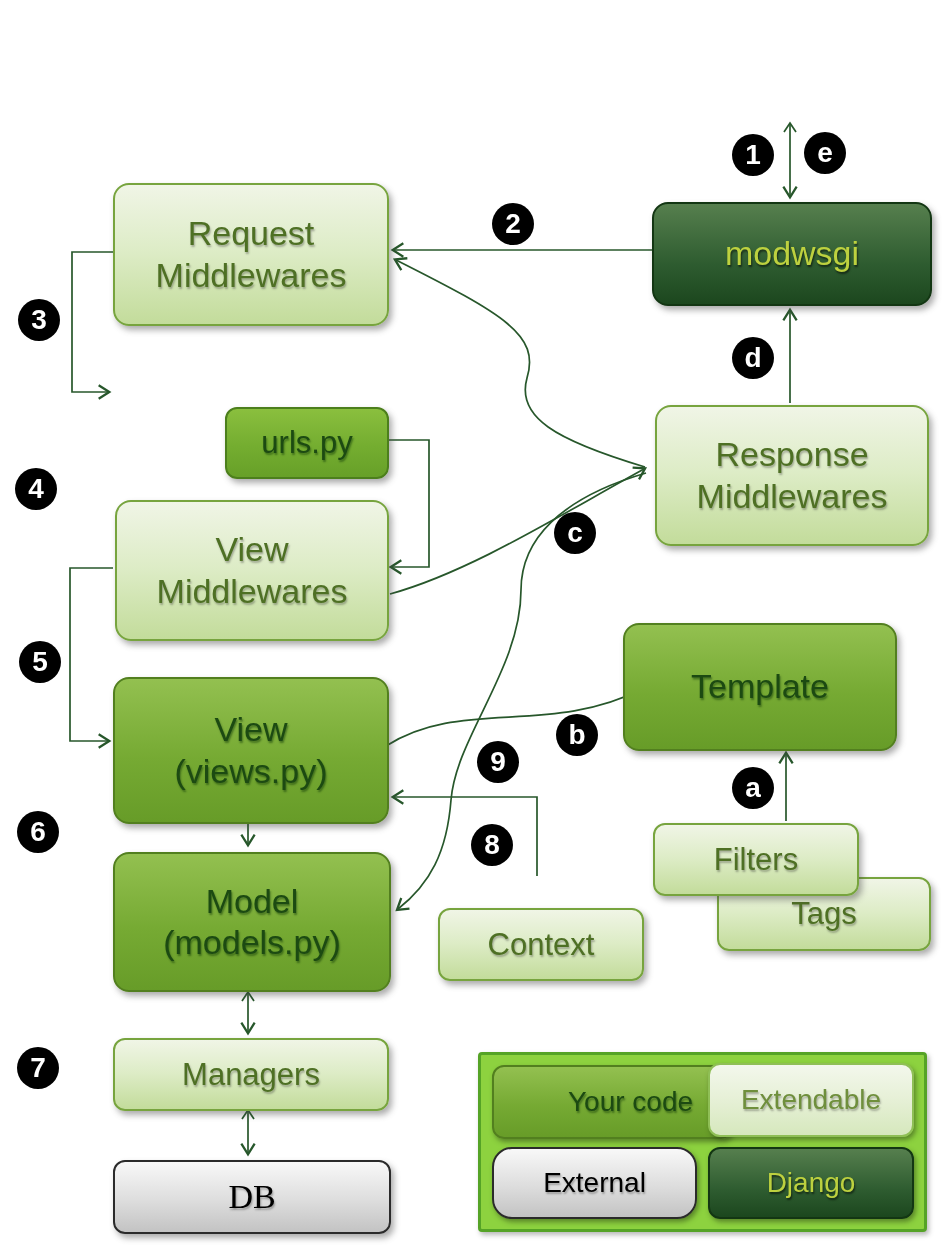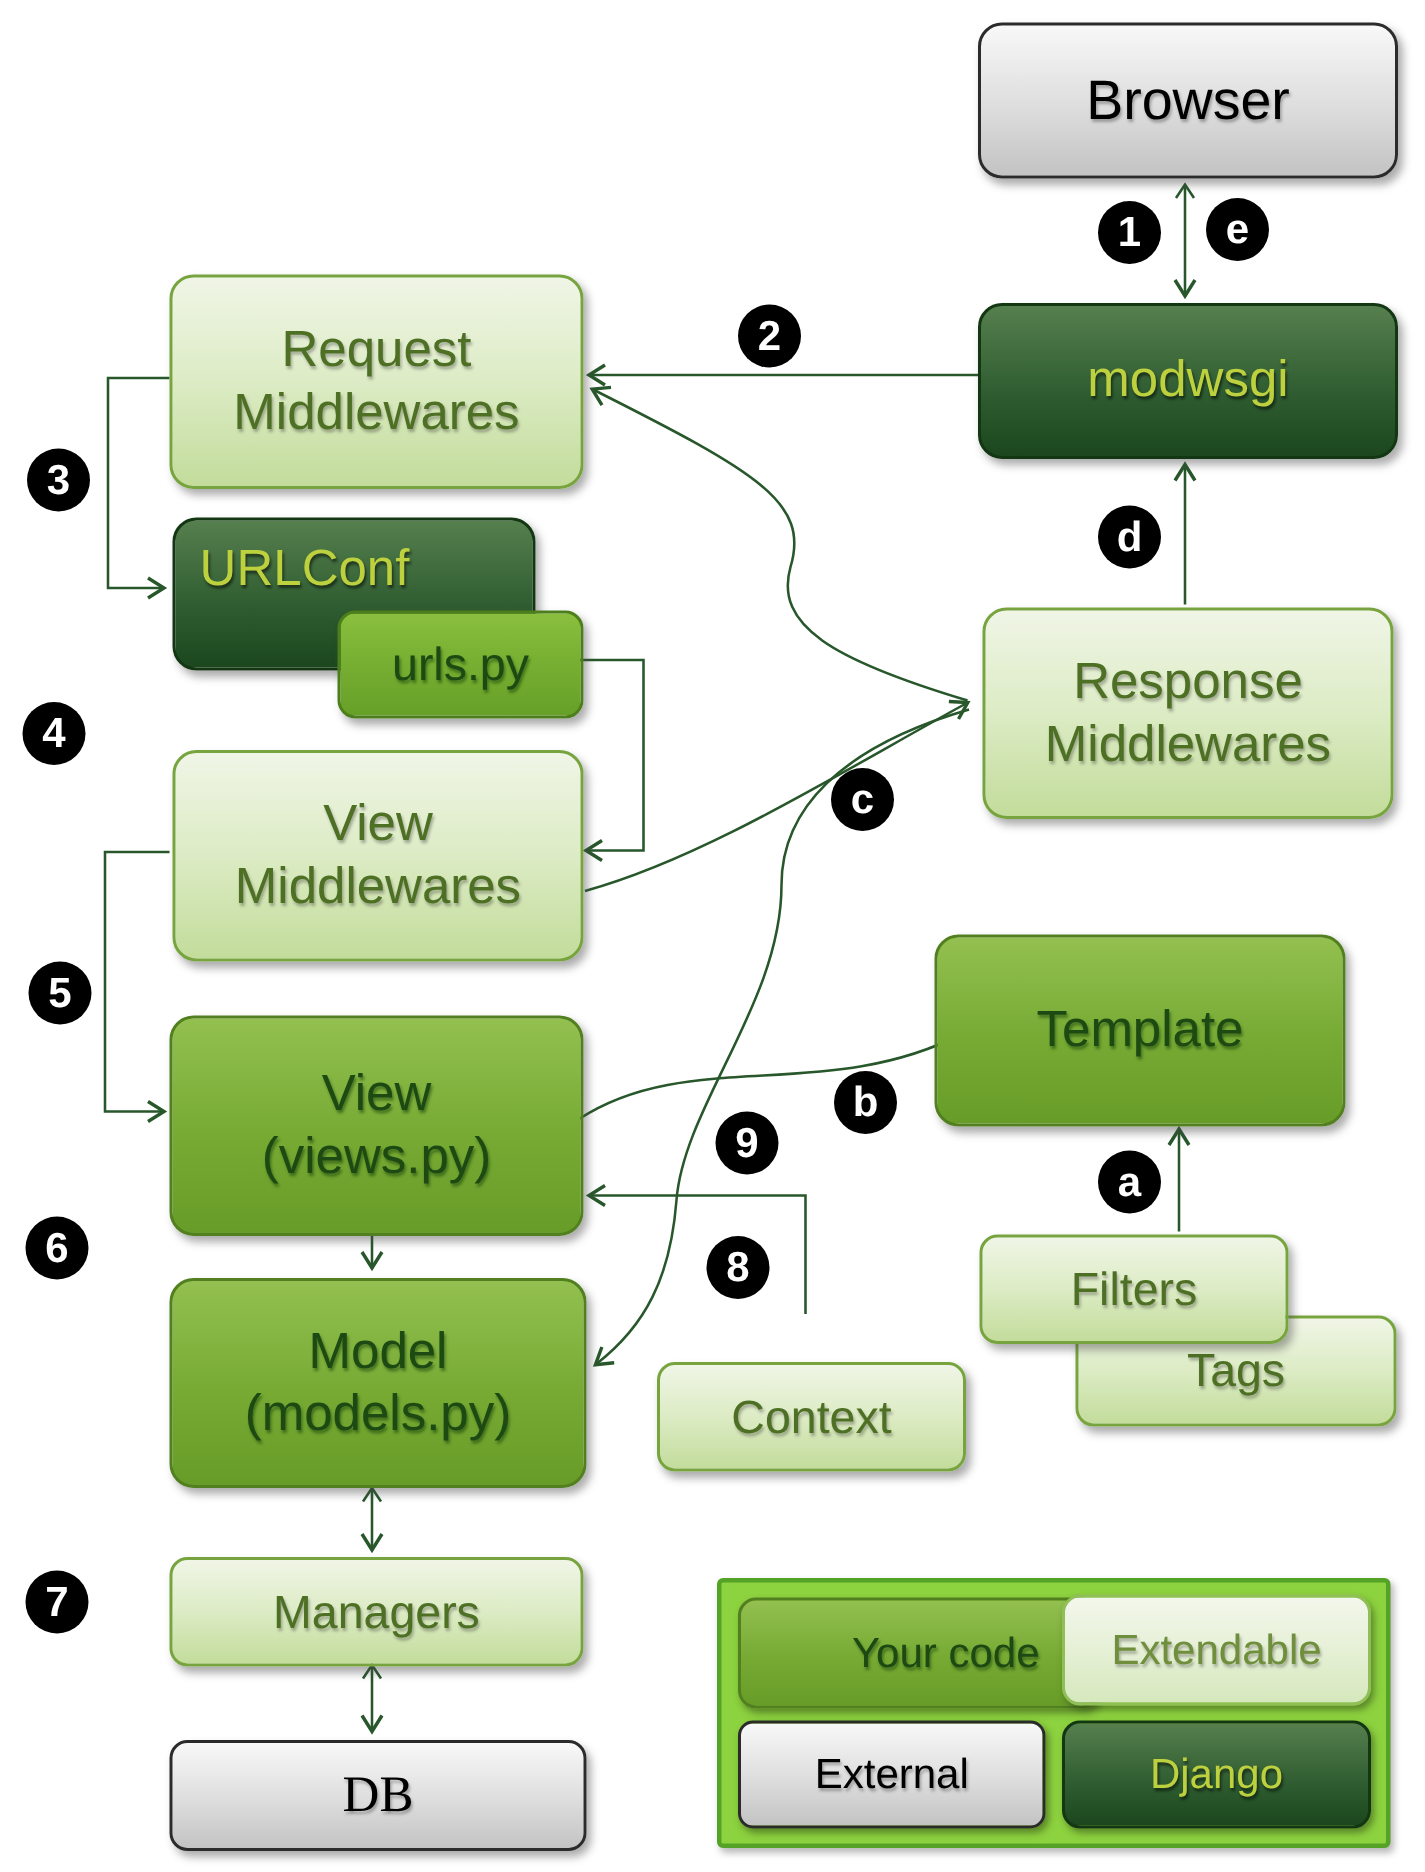--- a/index.html
+++ b/index.html
@@ -59,25 +59,23 @@
       <path d="M790,403 L790,311" marker-end="url(#arr)"></path>
       <path d="M786,821 L786,754" marker-end="url(#arr)"></path>
       <path d="M537,876 L537,797 L394,797" marker-end="url(#arr)"></path>
       <path d="M386,746 C460,698 550,736 642,689" marker-end="url(#arr)"></path>
       <path d="M645,467 C555,440 516,417 527,378 C540,335 505,315 396,260" marker-end="url(#arr)"></path>
       <path d="M390,594 C470,572 560,515 644,469" marker-end="url(#arr)"></path>
       <path d="M646,473 C560,498 521,540 521,590 C521,668 456,737 451,800 C447,852 430,884 398,909" marker-end="url(#arr)"></path>
     </g>
   </svg>
 
-  <div class="node kind-external" style="left:652px;top:15px;width:276px;height:100px;font-size:37px;">Browser</div>
   <div class="node kind-django" style="left:652px;top:202px;width:276px;height:100px;">modwsgi</div>
   <div class="node kind-extendable" style="left:113px;top:183px;width:272px;height:139px;">Request
 Middlewares</div>
-  <div class="node kind-django urlconf-label" style="left:115px;top:345px;width:242px;height:102px;">URLConf</div>
   <div class="node kind-your_code urlspy" style="left:225px;top:407px;width:160px;height:68px;">urls.py</div>
   <div class="node kind-extendable" style="left:115px;top:500px;width:270px;height:137px;">View
 Middlewares</div>
   <div class="node kind-your_code" style="left:113px;top:677px;width:272px;height:143px;">View
 (views.py)</div>
   <div class="node kind-your_code" style="left:113px;top:852px;width:274px;height:136px;">Model
 (models.py)</div>
   <div class="node kind-extendable small" style="left:113px;top:1038px;width:272px;height:69px;">Managers</div>
   <div class="node kind-external" style="left:113px;top:1160px;width:274px;height:70px;border-radius:12px;font-family:Liberation Serif, serif;">DB</div>
   <div class="node kind-extendable" style="left:655px;top:405px;width:270px;height:137px;">Response
@@ -98,16 +96,16 @@
   <div class="badge" style="left:471px;top:824px;">8</div>
   <div class="badge" style="left:477px;top:741px;">9</div>
   <div class="badge" style="left:732px;top:767px;">a</div>
   <div class="badge" style="left:556px;top:714px;">b</div>
   <div class="badge" style="left:554px;top:512px;">c</div>
   <div class="badge" style="left:732px;top:337px;">d</div>
 
   <div id="legend-panel"></div>
   <div class="legend-item node kind-your_code" style="left:492px;top:1065px;width:201px;height:70px;font-size:28px;border-radius:12px;padding-left:36px;">Your code</div>
   <div class="legend-item node kind-extendable pale" style="left:708px;top:1063px;width:202px;height:70px;font-size:28px;border-radius:12px;">Extendable</div>
-  <div class="legend-item node kind-external" style="left:492px;top:1147px;width:201px;height:68px;font-size:28px;border-radius:10px;">External</div>
+  <div class="legend-item node kind-external" style="left:492px;top:1147px;width:201px;height:68px;font-size:28px;border-radius:20px;">External</div>
   <div class="legend-item node kind-django" style="left:708px;top:1147px;width:202px;height:68px;font-size:28px;border-radius:12px;">Django</div>
 
 </div>
 
 </body></html>

